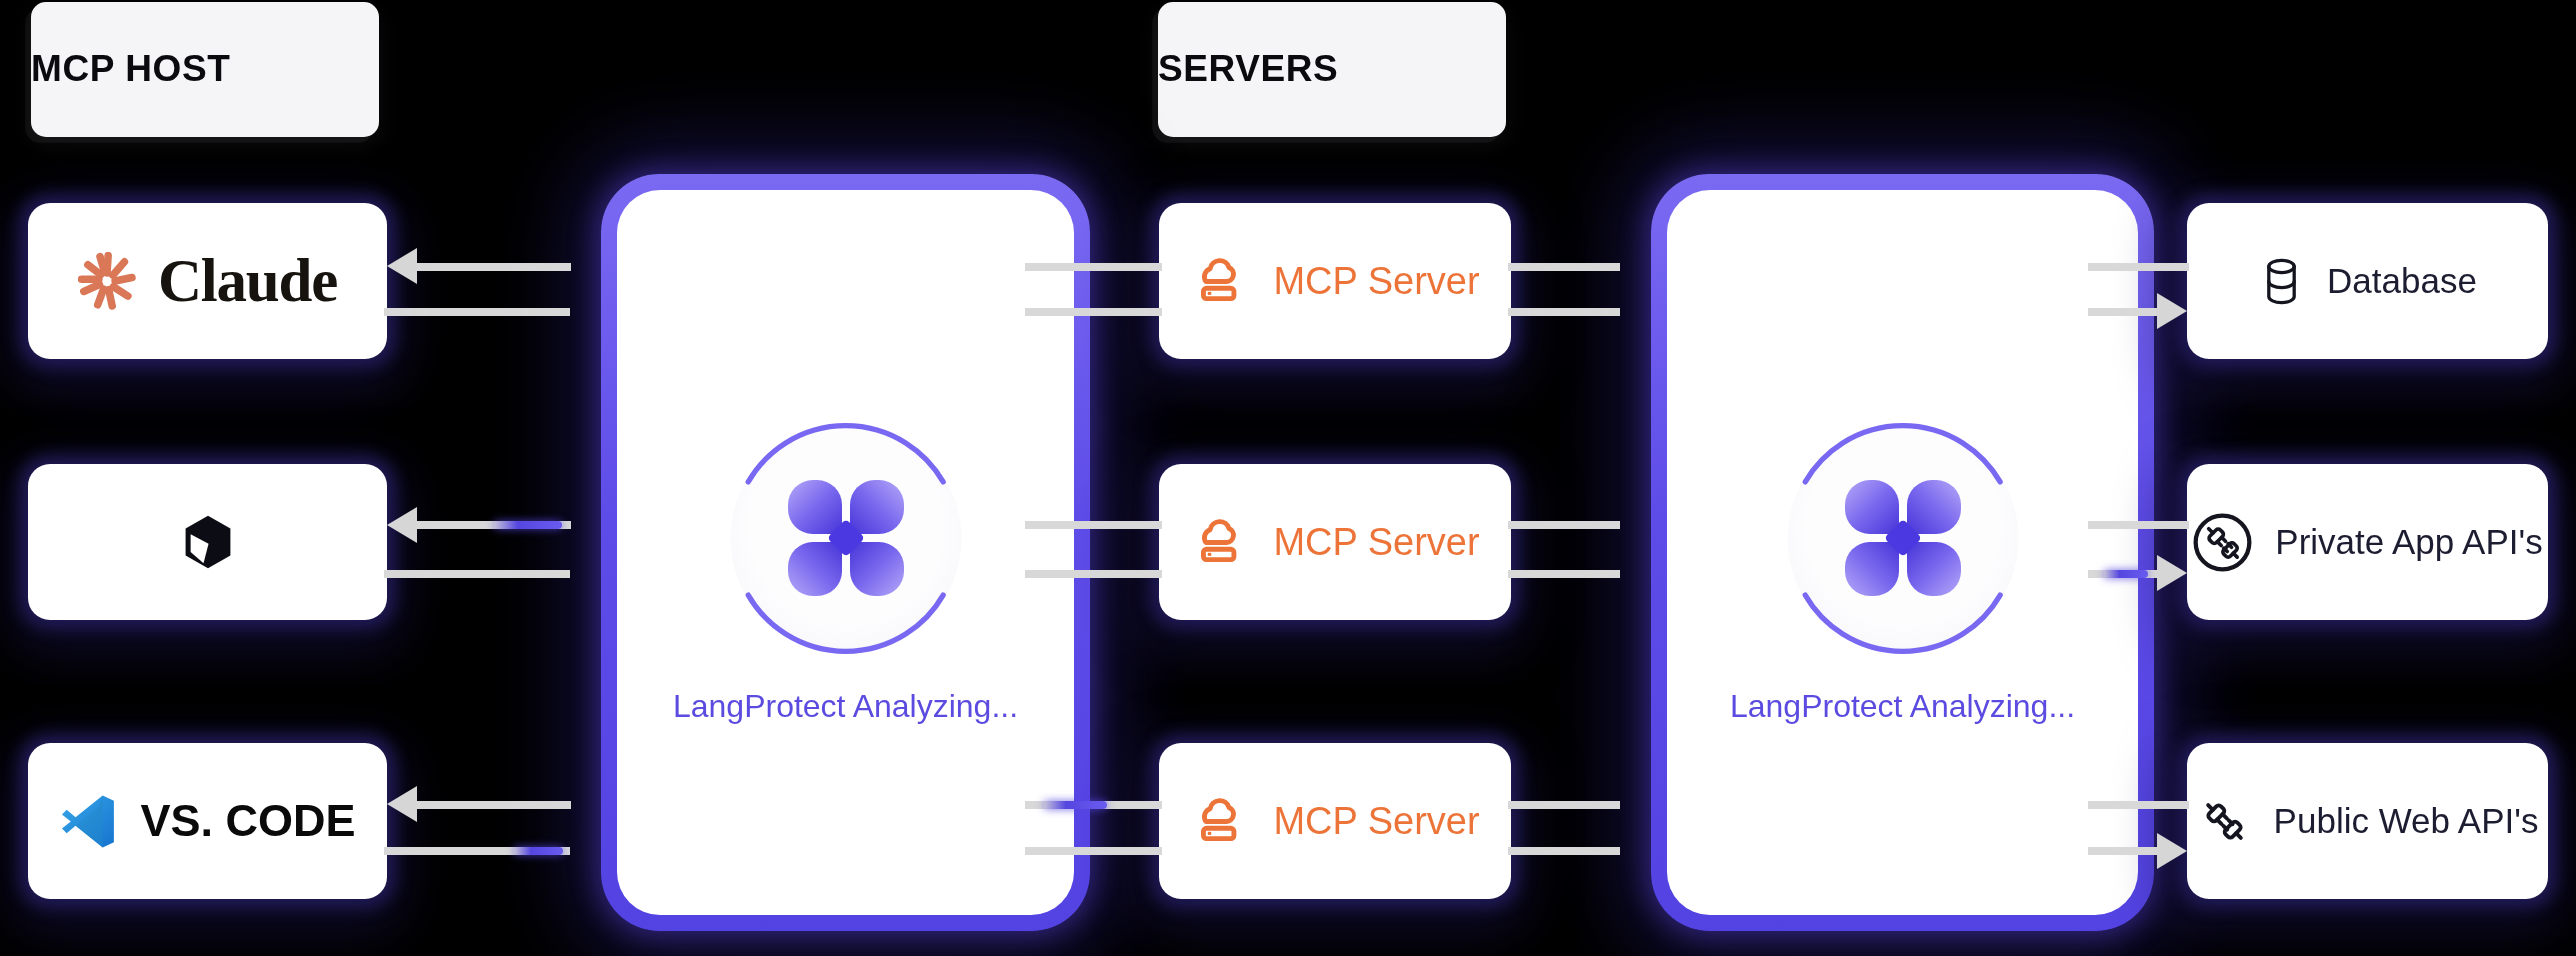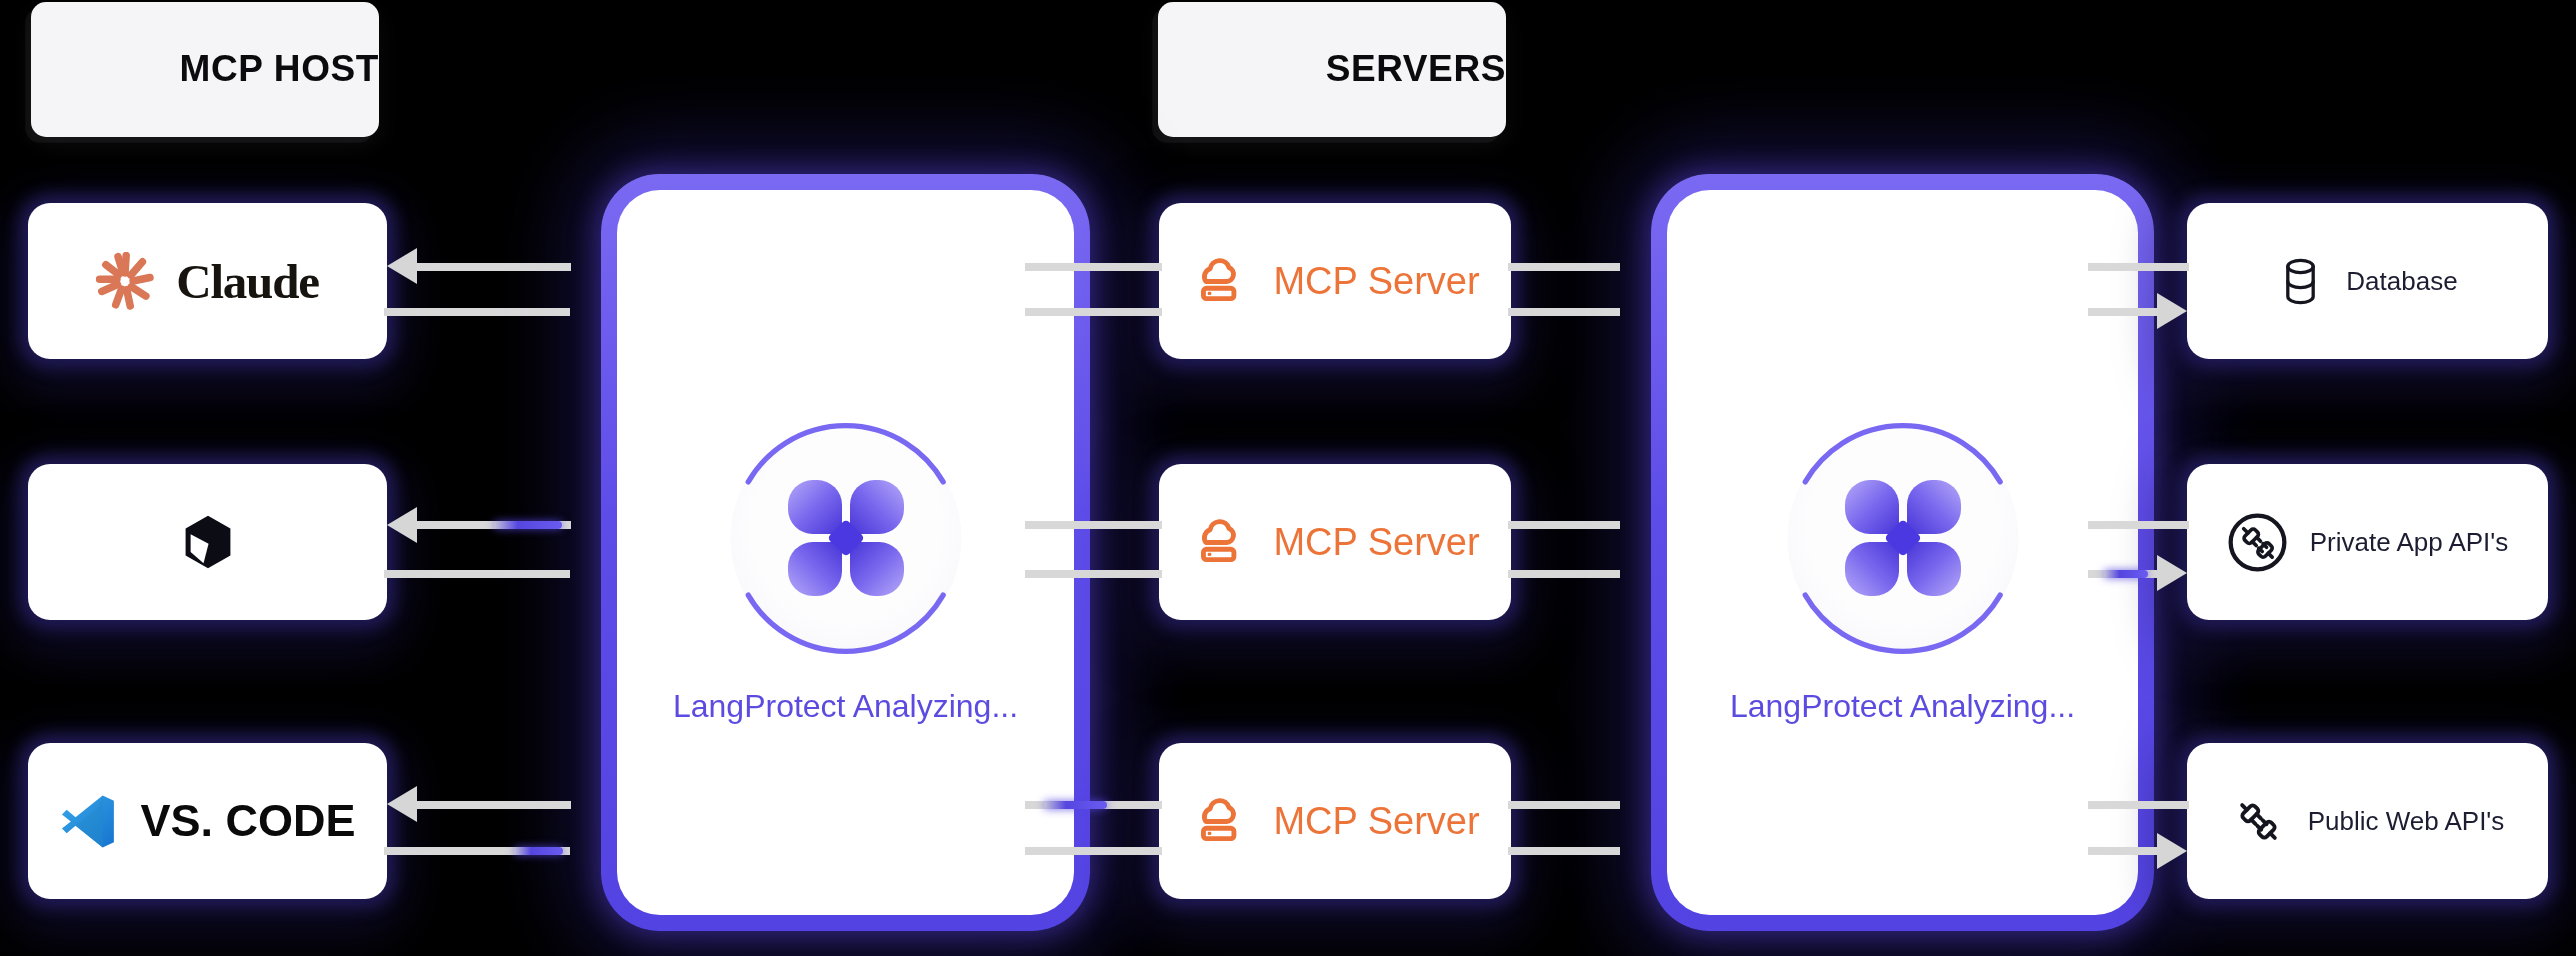--- a/index.html
+++ b/index.html
@@ -1,40 +1,40 @@
 <!DOCTYPE html>
 <html style="font-size:9.3px"><head>
 <meta charset="utf-8">
 <style>
   html,body{margin:0;padding:0;background:#000;}
   #stage{position:relative;width:2576px;height:957px;background:#000;overflow:hidden;
          font-family:"Liberation Sans", sans-serif;}
 
   
   .col-label{position:absolute;background:#f5f4f6;border-radius:15px;
-             display:flex;align-items:center;justify-content:flex-end;
+             display:flex;align-items:center;justify-content:flex-start;
              width:348px;height:135px;top:1.7px;
              box-shadow:0 10.5px 23px rgba(120,120,140,0.10), -5.8px 5.8px 0 rgba(255,255,255,0.05);}
   .col-label span{font-size:37px;font-weight:600;color:#0b0b0f;letter-spacing:0.6px;}
 
   
   .card{position:absolute;background:#ffffff;border-radius:22px;width:359px;height:156px;
         display:flex;align-items:center;justify-content:center;gap:22px;z-index:5;
         box-shadow:0 0 15px 8.2px rgba(34,28,92,0.85), 0 15px 47px 20px rgba(24,19,66,0.55);}
   .card .ic{flex:0 0 auto;display:flex;align-items:center;justify-content:center;}
   .host-col{left:28px;}
   .server-col{left:1159px;width:352px;}
   .res-col{left:2187px;width:361px;}
   .row1{top:203px;} .row2{top:464px;} .row3{top:743px;}
 
-  .claude-text{font-family:"Liberation Serif", serif;font-size:49px;font-weight:600;color:#17140f;letter-spacing:-1.2px;}
+  .claude-text{font-family:"Liberation Serif", serif;font-size:61px;font-weight:600;color:#17140f;letter-spacing:-1.2px;}
   .cursor-text{font-size:45px;font-weight:700;color:#0c0c14;letter-spacing:0px;}
   .vscode-text{font-size:45px;font-weight:700;color:#0a0a0a;letter-spacing:0px;}
   .mcp-text{font-size:38px;font-weight:500;color:#ED7438;}
-  .res-text{font-size:26px;font-weight:500;color:#1d1d32;}
+  .res-text{font-size:35px;font-weight:500;color:#1d1d32;}
 
   
   .gateway{position:absolute;top:174px;height:757px;border-radius:58px;z-index:4;
            background:linear-gradient(180deg,#7a6af2 0%,#5e4ce8 45%,#5343e2 100%);
            box-shadow:0 0 27px 5.8px rgba(97,76,235,0.40), 0 0 76px 35px rgba(40,30,120,0.45);margin-left:48px;}
   .gateway .inner{position:absolute;left:16.3px;top:16.3px;right:16.3px;bottom:16.3px;
                   background:#ffffff;border-radius:43px;overflow:hidden;}
   #gateway1{left:553px;width:489px;}
   #gateway2{left:1603px;width:503px;}
 

